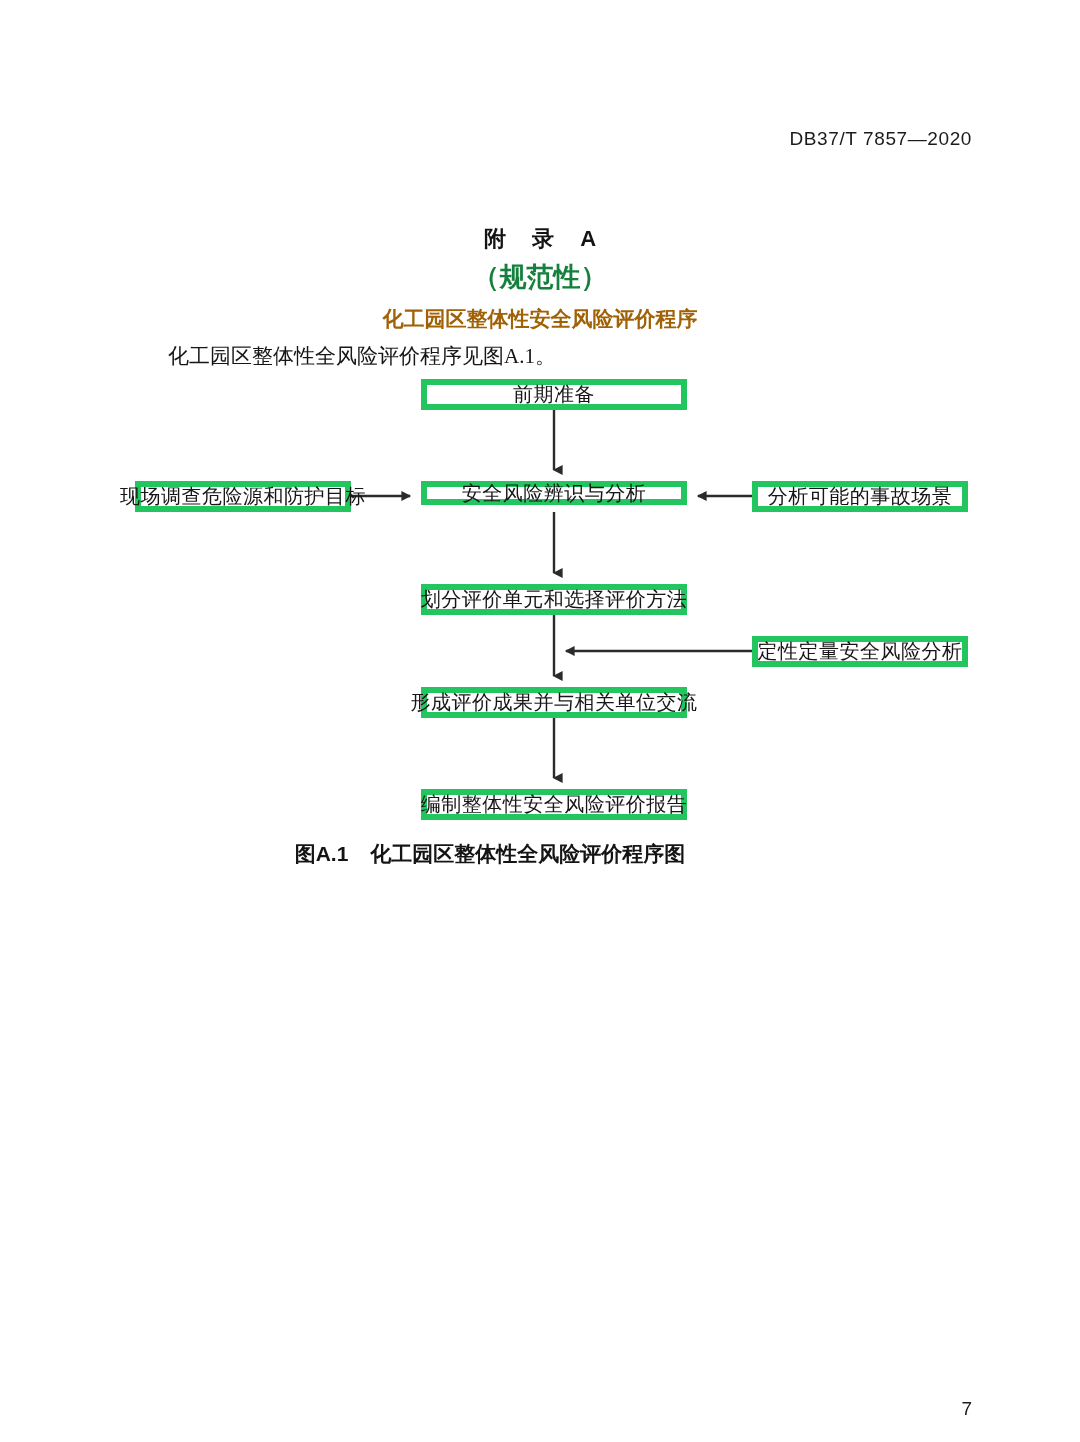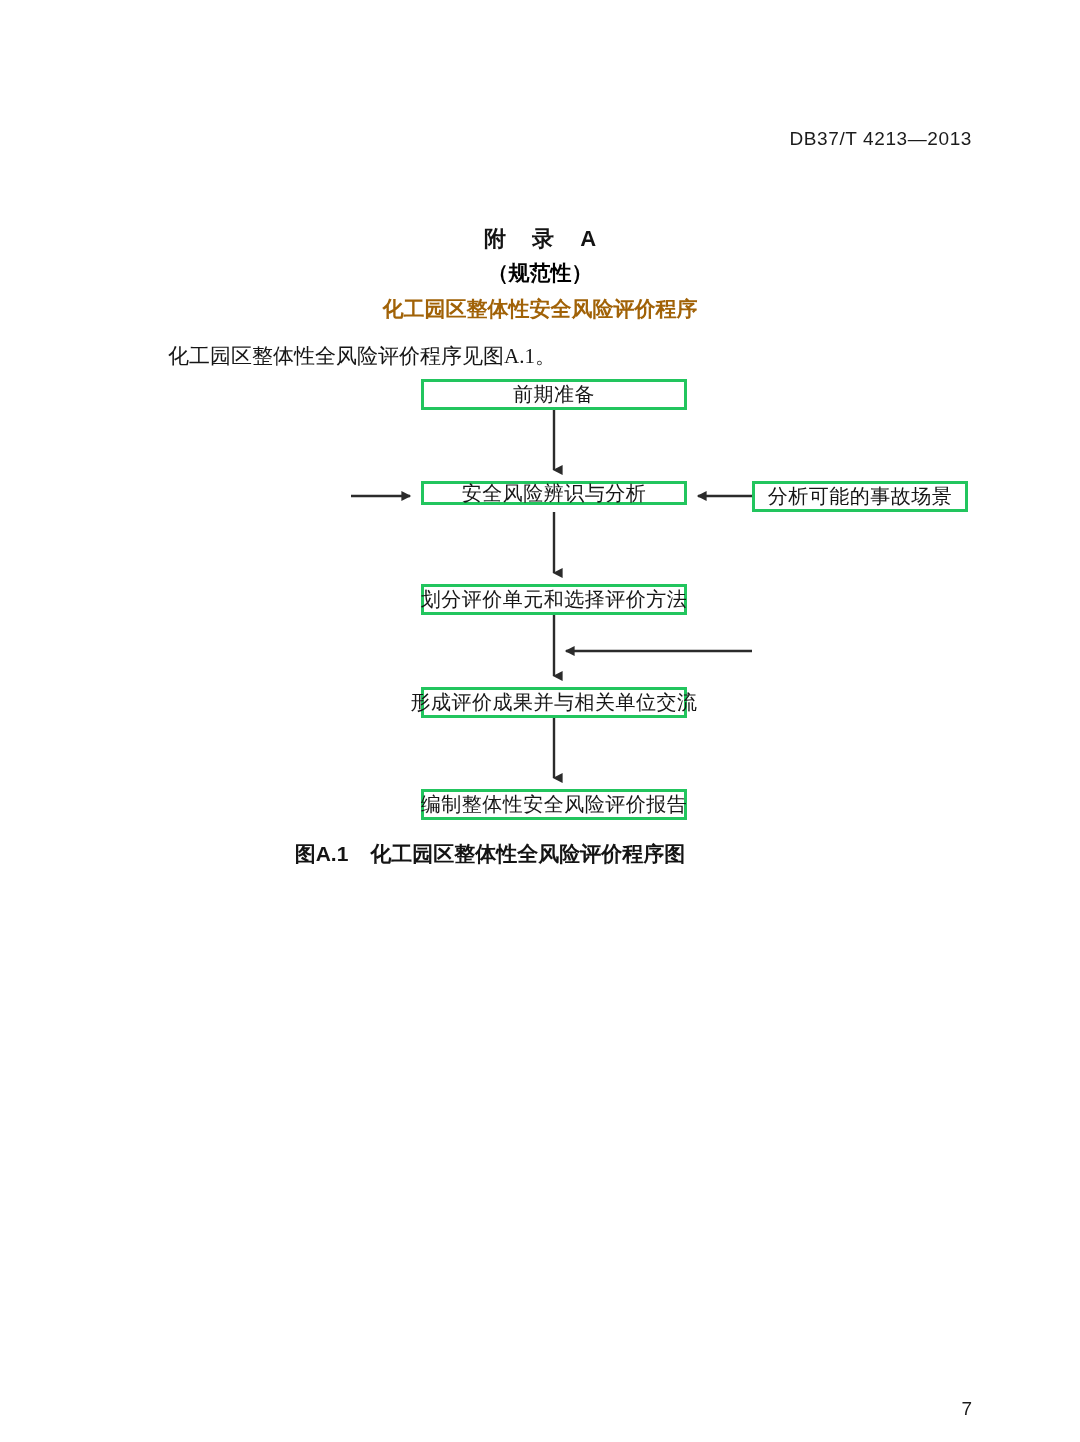--- a/index.html
+++ b/index.html
@@ -47,23 +47,23 @@
     font-weight: bold;
     font-size: 22px;
     letter-spacing: 10px;
     padding-left: 10px;
     line-height: 1.5;
     color: #141414;
   }
   .annex-kind {
     font-family: "Liberation Sans", "DejaVu Sans", sans-serif;
     font-weight: bold;
-    font-size: 21px;
+    font-size: 27px;
     line-height: 1.7;
-    color: #000000;
+    color: #15803d;
   }
   .annex-name {
     font-family: "Liberation Sans", "DejaVu Sans", sans-serif;
     font-weight: bold;
     font-size: 21px;
     line-height: 1.7;
     color: #a16207;
   }
 
   
@@ -82,21 +82,21 @@
     position: absolute;
     top: 0;
     left: 0;
     width: 1080px;
     height: 1442px;
     pointer-events: none;
   }
   .fc-box {
     position: absolute;
     box-sizing: border-box;
-    border: 3px solid #22c55e;
+    border: 6px solid #22c55e;
     background: #ffffff;
     display: flex;
     align-items: center;
     justify-content: center;
     font-family: "Liberation Serif", "DejaVu Serif", serif;
     font-size: 20px;
     color: #161616;
     white-space: nowrap;
     letter-spacing: 0.5px;
   }
@@ -124,21 +124,21 @@
     font-family: "Liberation Sans", "DejaVu Sans", sans-serif;
     font-size: 19px;
     color: #1b1b1b;
   }
 </style>
 </head>
 <body>
 
 <div id="page">
 
-  <div class="page-header">DB37/T 4213—2013</div>
+  <div class="page-header">DB37/T 7857—2020</div>
 
   <div class="annex-title-block">
     <div class="annex-label">附 录 A</div>
     <div class="annex-kind">（规范性）</div>
     <div class="annex-name">化工园区整体性安全风险评价程序</div>
   </div>
 
   <div class="body-para">化工园区整体性全风险评价程序见图A.1。</div>
 
   <svg id="flowchart" viewBox="0 0 1080 1442" width="1080" height="1442" aria-hidden="true">
@@ -172,23 +172,25 @@
   <div class="fc-box" style="left:421px; top:379px; width:266px; height:31px;">前期准备</div>
 
   <div class="fc-box" style="left:421px; top:481px; width:266px; height:24px;">安全风险辨识与分析</div>
 
   <div class="fc-box" style="left:421px; top:584px; width:266px; height:31px;">划分评价单元和选择评价方法</div>
 
   <div class="fc-box" style="left:421px; top:687px; width:266px; height:31px;">形成评价成果并与相关单位交流</div>
 
   <div class="fc-box" style="left:421px; top:789px; width:266px; height:31px;">编制整体性安全风险评价报告</div>
 
+  <div class="fc-box" style="left:135px; top:481px; width:216px; height:31px;">现场调查危险源和防护目标</div>
 
   <div class="fc-box" style="left:752px; top:481px; width:216px; height:31px;">分析可能的事故场景</div>
 
+  <div class="fc-box" style="left:752px; top:636px; width:216px; height:31px;">定性定量安全风险分析</div>
 
   <div class="fig-caption">
     <span>图A.1</span><span class="cap-gap"></span><span>化工园区整体性全风险评价程序图</span>
   </div>
 
   <div class="page-number">7</div>
 
 </div>
 
 </body></html>

